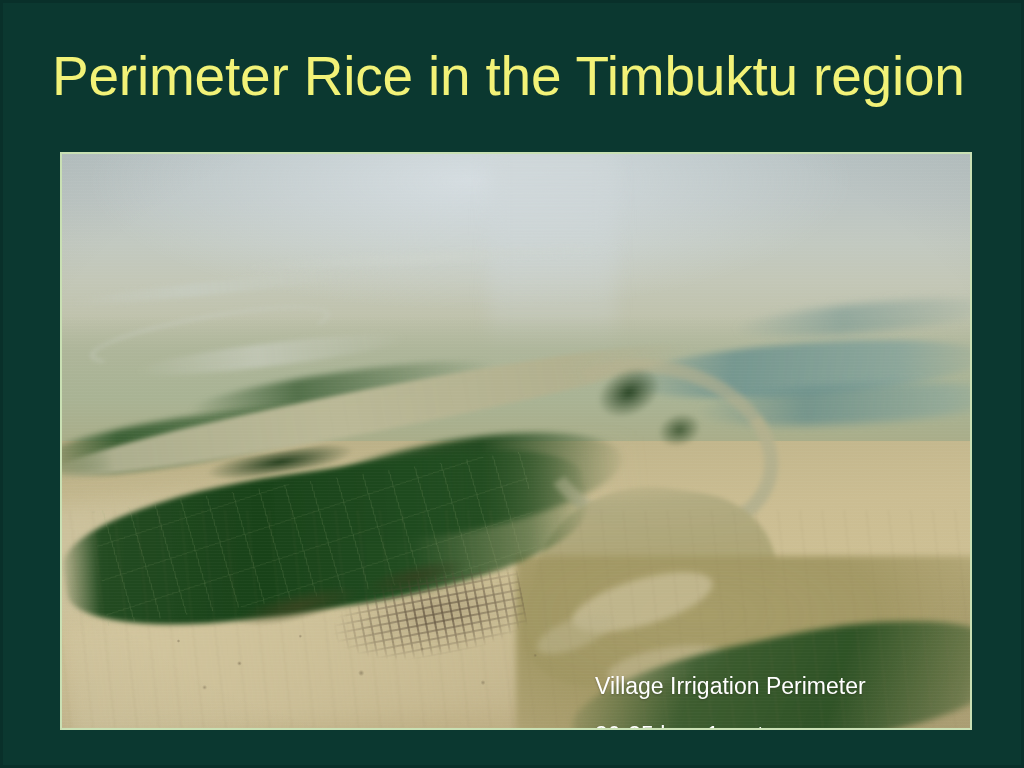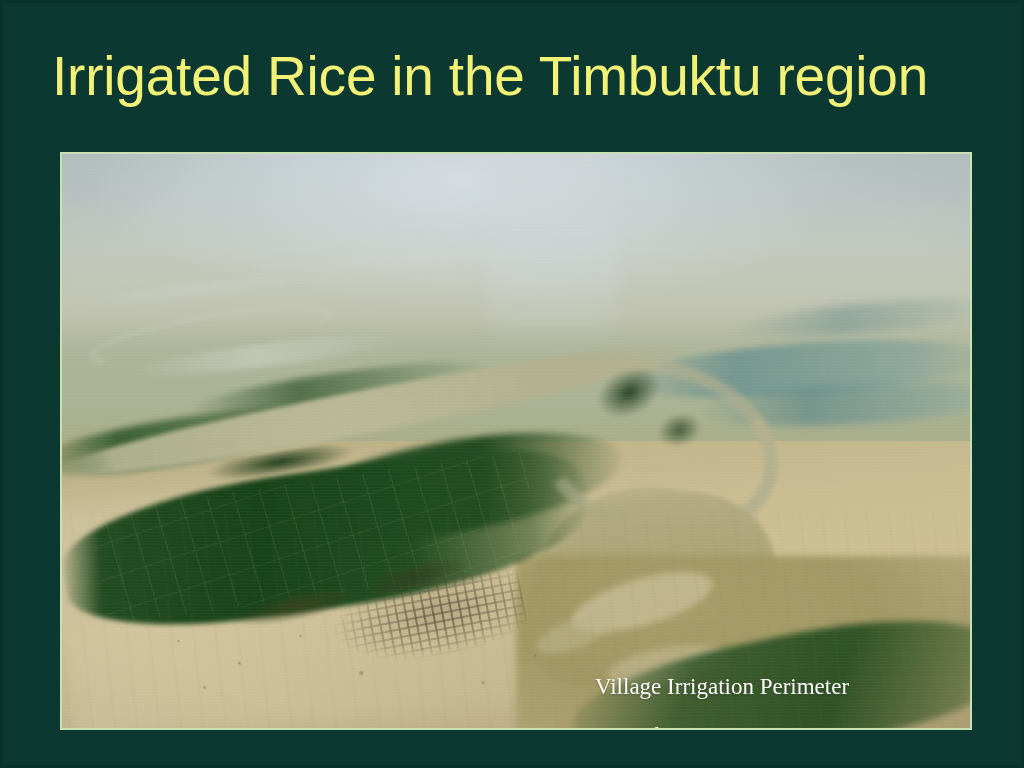--- a/index.html
+++ b/index.html
@@ -48,21 +48,20 @@
   .photo-frame {
     position: absolute;
     left: 60px;
     top: 152px;
     width: 912px;
     height: 578px;
     border: 2px solid #c9e0b4;
     box-sizing: border-box;
     overflow: hidden;
     background: #b9c3c0;
-    font-family: Liberation Serif, serif;
   }
   .photo {
     position: absolute;
     inset: 0;
     overflow: hidden;
   }
 
   
   .l {
     position: absolute;
@@ -406,21 +405,21 @@
   }
   .caption div { height: 49px; }
 </style>
 </head>
 <body>
 
 <div class="slide">
 
   <div class="slide-edge"></div>
 
-  <div class="slide-title">Irrigated Rice in the Timbuktu region</div>
+  <div class="slide-title">Perimeter Rice in the Timbuktu region</div>
 
   <div class="photo-frame">
     <div class="photo">
 
       <div class="l sky"></div>
       <div class="l haze-shaft"></div>
       <div class="l plain-far"></div>
 
       <div class="l water-ne3"></div>
       <div class="l water-ne1"></div>

